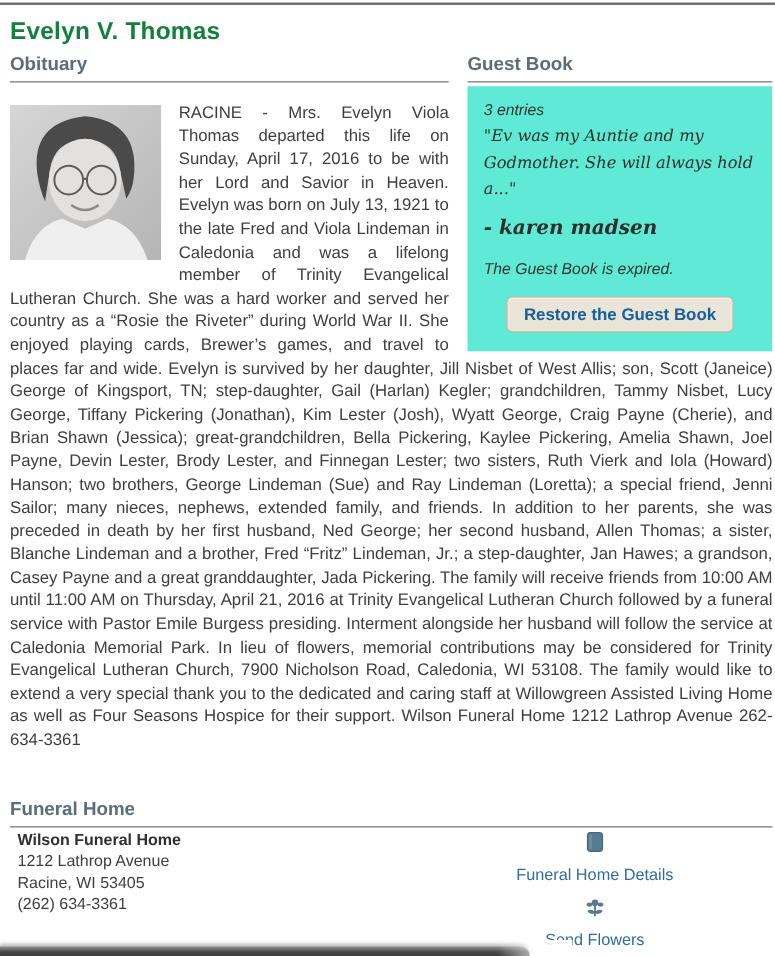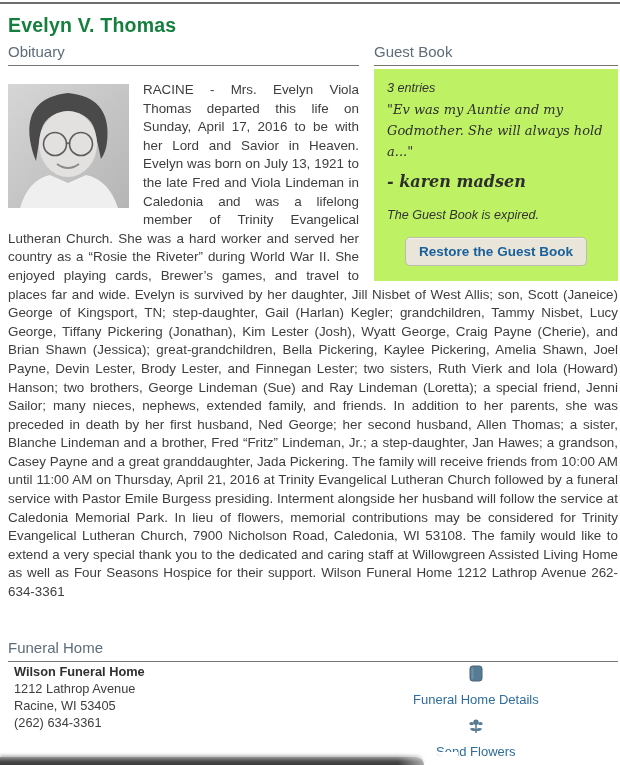--- a/index.html
+++ b/index.html
@@ -5,27 +5,27 @@
   html,body{margin:0;padding:0;background:#fff;}
   .page{
     position:relative;width:620px;height:765px;overflow:hidden;background:#fff;
     font-family:"Liberation Sans",sans-serif;color:#3e3e3e;
   }
   .top-rule{margin-top:2px;height:2px;background:#6e6e6e;}
   .content{padding:0 2px 0 8px;}
   h1{font-size:19.5px;font-weight:bold;color:#15803d;margin:10px 0 6px;letter-spacing:.2px;}
   .middle{height:596px;overflow:hidden;}
   .sec{
-    font-size:15px;font-weight:normal;color:#5d6c79;margin:0;
+    font-size:15px;font-weight:bold;color:#5d6c79;margin:0;
     padding-bottom:5px;border-bottom:1px solid #757575;
   }
   .sec.fit{overflow:hidden;} 
   
   .guestbook{float:right;width:244px;margin-left:15px;}
-  .gb-panel{background:#bef264;margin-top:3px;padding:12px 13px 13px;}
+  .gb-panel{background:#5eead4;margin-top:3px;padding:12px 13px 13px;}
   .gb-entries{font-style:italic;font-size:12.6px;color:#333;}
   .gb-quote{
     font-family:"DejaVu Serif","Liberation Serif",serif;font-style:italic;
     font-size:13px;line-height:21px;color:#2e2e2e;margin-top:4px;
   }
   .gb-author{
     font-family:"DejaVu Serif","Liberation Serif",serif;font-style:italic;font-weight:bold;
     font-size:16px;color:#2e2e2e;margin-top:10px;
   }
   .gb-expired{font-style:italic;font-size:12.6px;color:#333;margin-top:17px;}

